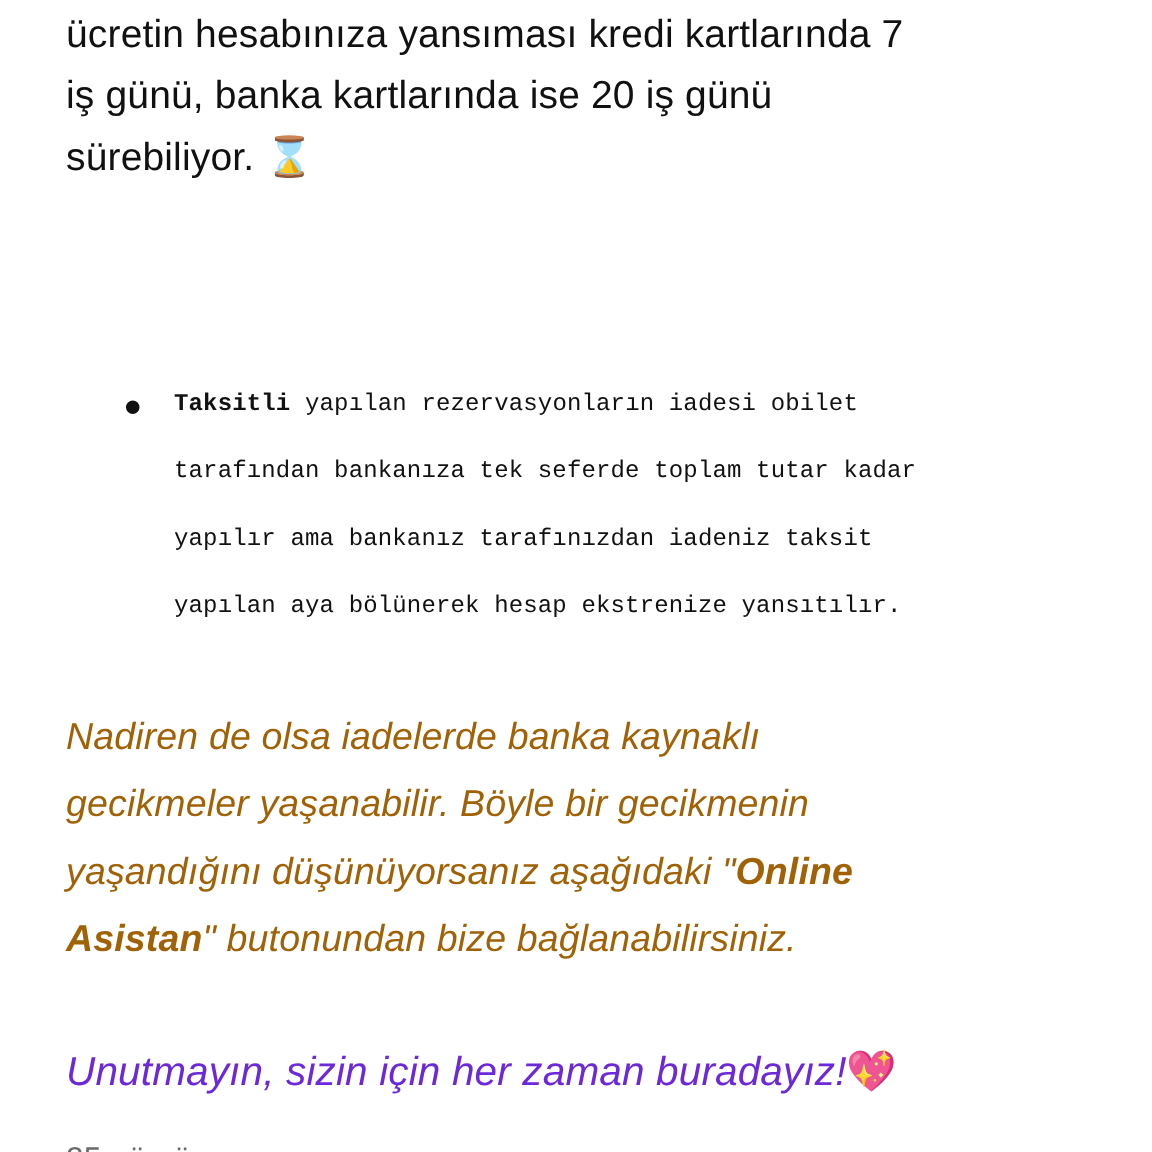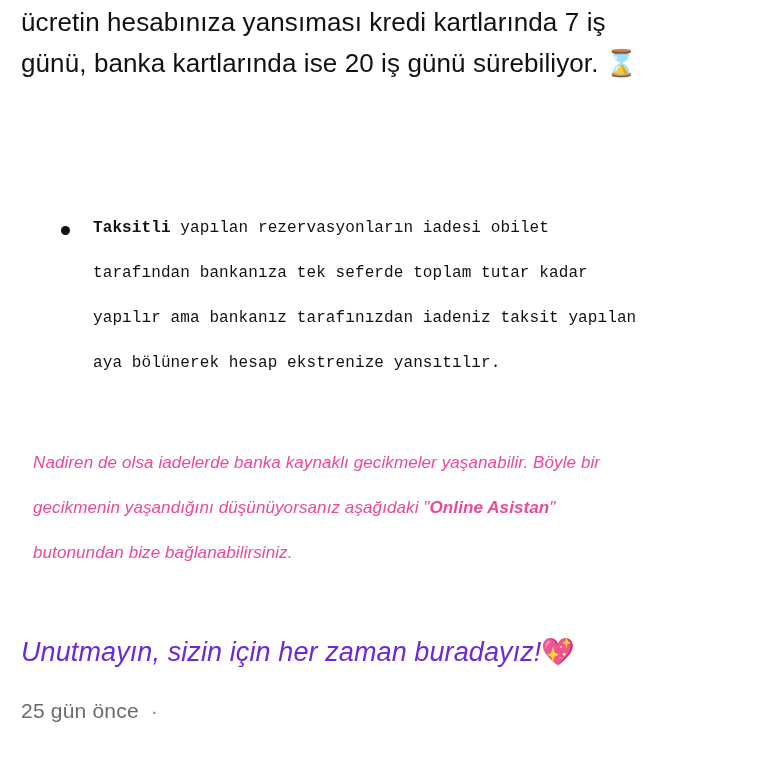--- a/index.html
+++ b/index.html
@@ -12,21 +12,21 @@
     background: #ffffff;
     font-family: "Liberation Sans", sans-serif;
     overflow: hidden;
   }
   .page {
     position: relative;
     width: 668px;
     height: 768px;
     background: #ffffff;
     box-sizing: border-box;
-    padding: 0 21px;
+    padding: 0 44px;
   }
   .article {
     color: #1a1a1a;
   }
   .para-top {
     font-size: 26px;
     line-height: 41px;
     color: #111111;
     margin: 0;
     padding-top: 2px;
@@ -53,25 +53,25 @@
     top: 20px;
     width: 9px;
     height: 9px;
     background: #111111;
     border-radius: 50%;
   }
   .bullet-item b {
     font-weight: bold;
   }
   .italic-para {
-    font-size: 17px;
+    font-size: 25px;
     line-height: 45px;
     font-style: italic;
-    color: #ec4899;
-    margin: 12px;
+    color: #a16207;
+    margin: 0;
     padding-top: 42px;
     letter-spacing: 0.1px;
   }
   .italic-para .quoted {
     font-weight: bold;
     font-style: italic;
   }
   .closing {
     font-size: 27px;
     line-height: 42px;

